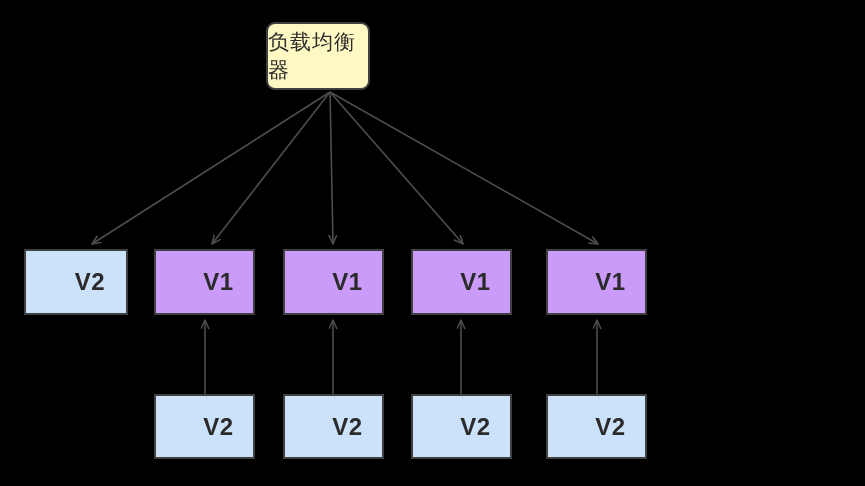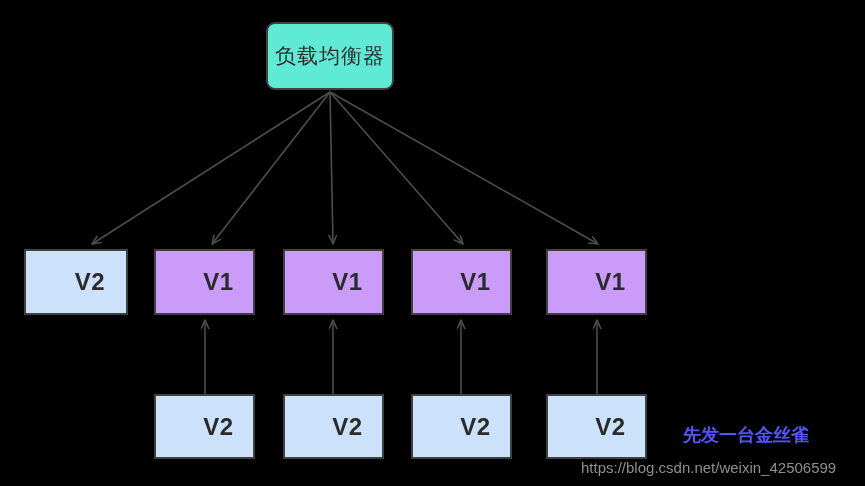--- a/index.html
+++ b/index.html
@@ -84,21 +84,21 @@
         <line x1="330" y1="92" x2="598" y2="244"></line>
       </g>
     <g id="edge-group-upward" stroke="#4d4d4c" stroke-width="1.6" fill="none" marker-end="url(#arrowhead)">
         <line x1="205" y1="394" x2="205" y2="320"></line>
         <line x1="333" y1="394" x2="333" y2="320"></line>
         <line x1="461" y1="394" x2="461" y2="320"></line>
         <line x1="597" y1="394" x2="597" y2="320"></line>
       </g>
   </svg>
 
-  <div class="node node-lb" id="node-load-balancer" style="left: 266px; top: 22px; width: 128px; height: 68px; background: #5eead4; border-color: rgb(64, 64, 63); color: rgb(43, 43, 43);">
+  <div class="node node-lb" id="node-load-balancer" style="left: 266px; top: 22px; width: 104px; height: 68px; background: #fef9c3; border-color: rgb(64, 64, 63); color: rgb(43, 43, 43);">
     <span>负载均衡器</span>
   </div>
 
   <div id="middle-row">
       <div class="node node-tier" style="left: 24px; top: 249px; width: 104px; height: 66px; background: rgb(204, 226, 250); border-color: rgb(64, 64, 63); color: rgb(43, 43, 43);">
         <span>V2</span>
       </div>
       <div class="node node-tier" style="left: 154px; top: 249px; width: 101px; height: 66px; background: rgb(202, 155, 248); border-color: rgb(64, 64, 63); color: rgb(43, 43, 43);">
         <span>V1</span>
       </div>
@@ -120,17 +120,15 @@
         <span>V2</span>
       </div>
       <div class="node node-tier" style="left: 411px; top: 394px; width: 101px; height: 65px; background: rgb(204, 226, 250); border-color: rgb(64, 64, 63); color: rgb(43, 43, 43);">
         <span>V2</span>
       </div>
       <div class="node node-tier" style="left: 546px; top: 394px; width: 101px; height: 65px; background: rgb(204, 226, 250); border-color: rgb(64, 64, 63); color: rgb(43, 43, 43);">
         <span>V2</span>
       </div>
     </div>
 
-  <div class="watermark-cn" id="canary-note" style="left: 683px; top: 423px; color: rgb(85, 85, 255);">先发一台金丝雀</div>
 
-  <div class="watermark-url" id="source-url" style="left: 581px; top: 459px; color: rgb(143, 143, 143);">https://blog.csdn.net/weixin_42506599</div>
 
 </div>
 
 </body></html>

